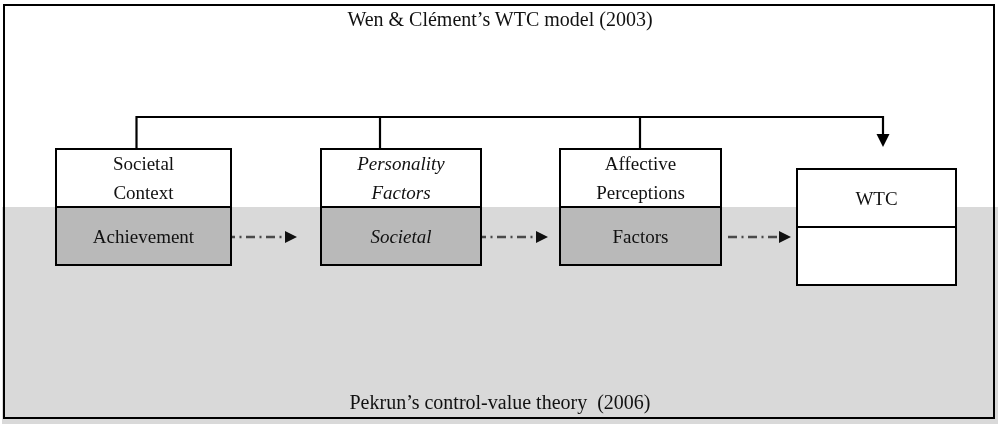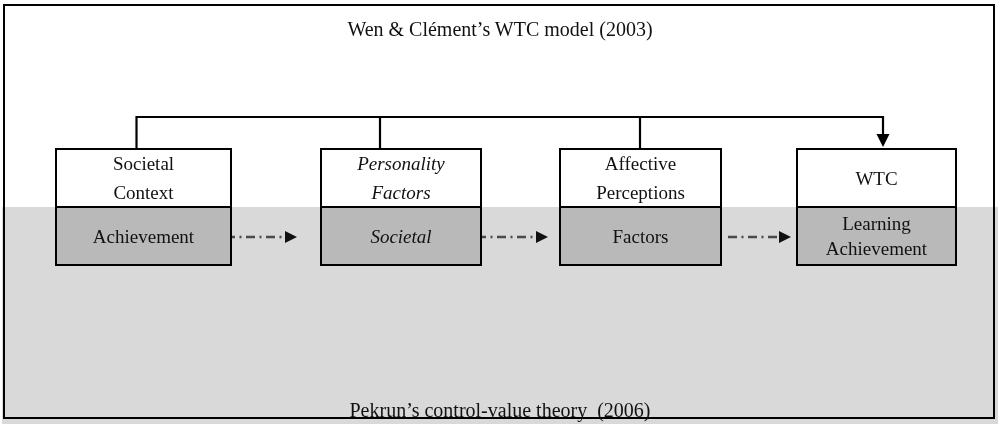--- a/index.html
+++ b/index.html
@@ -37,22 +37,22 @@
   .fig-title {
     position: absolute;
     left: 0;
     width: 1000px;
     text-align: center;
     font-size: 20px;
     line-height: 24px;
     white-space: pre;
     color: #111111;
   }
-  .fig-title.top { top: 17px; }
-  .fig-title.bottom { top: 398px; }
+  .fig-title.top { top: 7px; }
+  .fig-title.bottom { top: 390px; }
   .connector-svg {
     position: absolute;
     left: 0;
     top: 0;
     width: 1000px;
     height: 426px;
     pointer-events: none;
   }
   .model-box {
     position: absolute;
@@ -83,21 +83,21 @@
     text-align: center;
     white-space: pre-line;
     font-size: 19px;
     color: #111111;
   }
   .box-top .box-label { line-height: 29px; }
   .box-bottom .box-label { line-height: 25px; }
   .box-1 { left: 55px;  width: 177px; }
   .box-2 { left: 320px; width: 162px; font-style: italic; }
   .box-3 { left: 559px; width: 163px; }
-  .box-4 { left: 796px; width: 161px; }
+  .box-4 { left: 796px; width: 161px; margin-top: 20px; }
 </style>
 </head>
 <body>
 
 <div class="canvas">
 
   <div class="gray-band"></div>
   <div class="frame"></div>
 
   <div class="fig-title top">Wen &amp; Clément’s WTC model (2003)</div>
@@ -146,21 +146,17 @@
     </div>
     <div class="box-bottom">
       <span class="box-label">Factors</span>
     </div>
   </div>
 
   <div class="model-box box-4">
     <div class="box-top">
       <span class="box-label">WTC</span>
     </div>
-    <div class="box-bottom">
-      <span class="box-label">Learning
-Achievement</span>
-    </div>
   </div>
 
   <div class="fig-title bottom">Pekrun’s control-value theory  (2006)</div>
 
 </div>
 
 </body></html>

